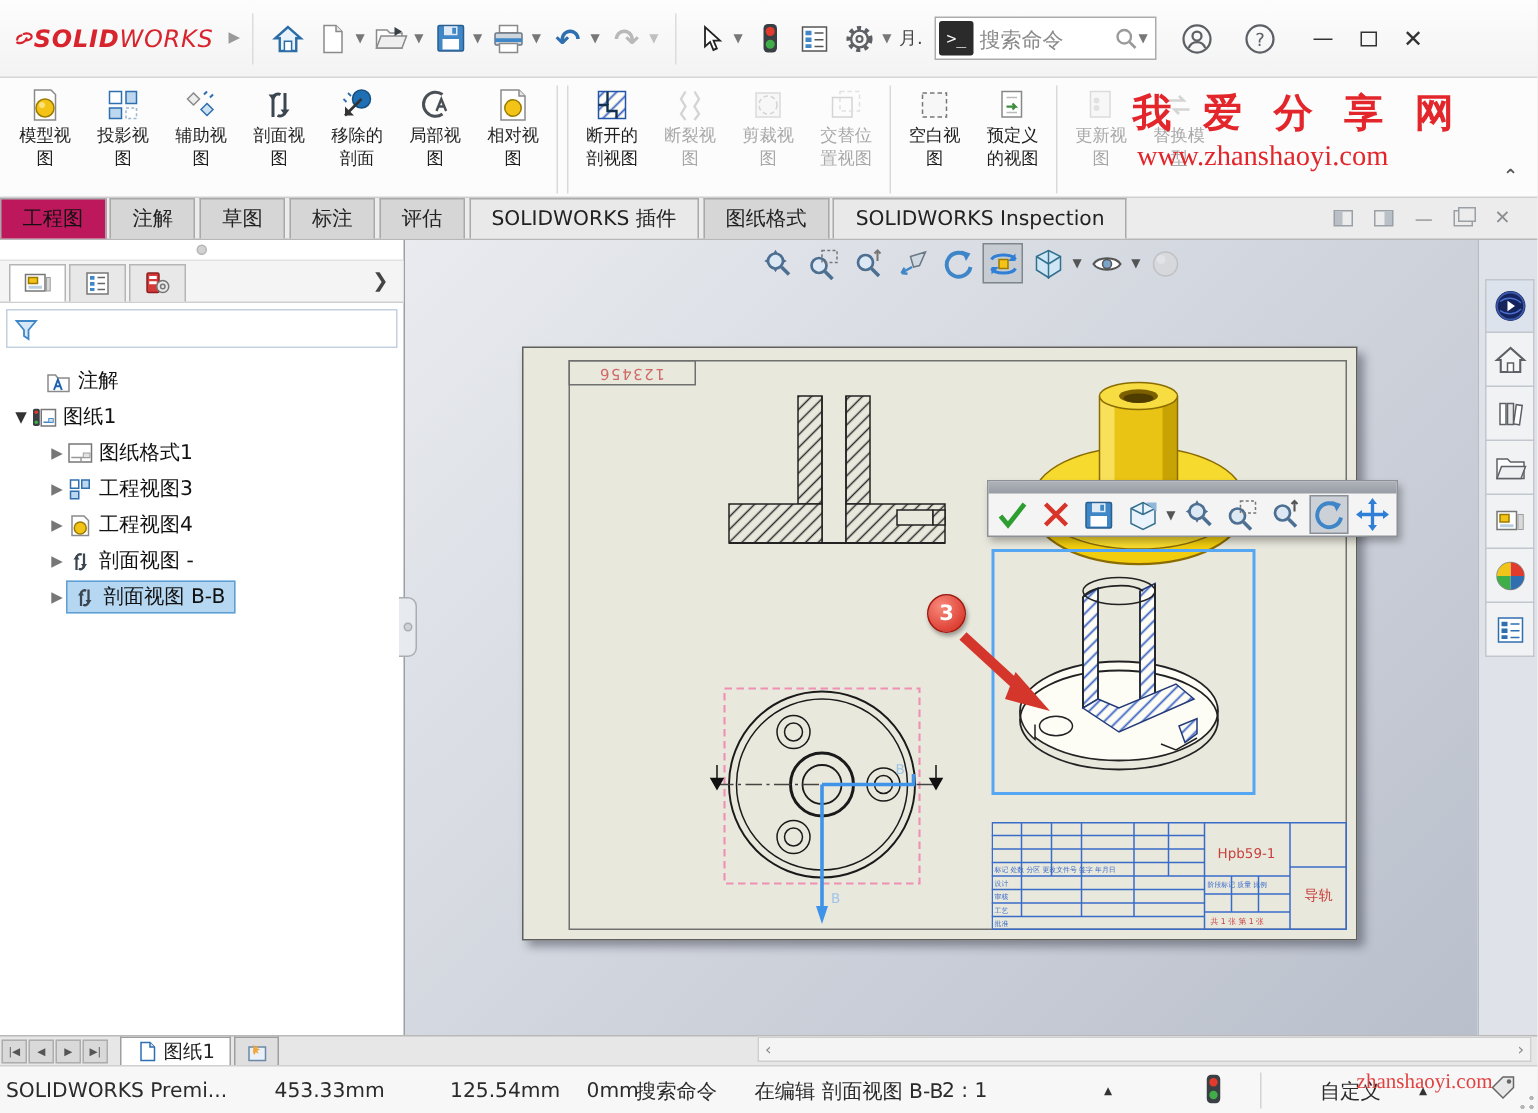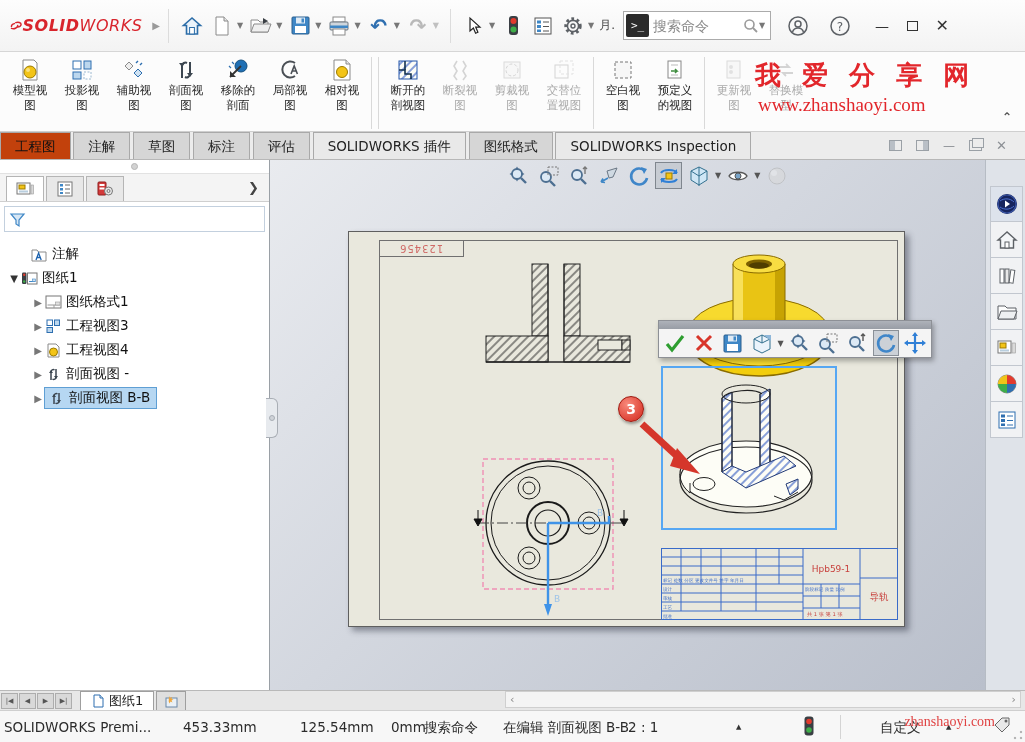--- a/index.html
+++ b/index.html
@@ -30,21 +30,21 @@
   .rbtn.disabled .l{color:#a9a9a9}
   .rbtn.disabled .ric{opacity:.4;filter:grayscale(1)}
   .rgsep{width:1px;align-self:stretch;background:#d9d9d9;margin:2px 3px}
   #wm1{left:755px;top:58px;color:#e2262b;font-size:26px;font-weight:bold;letter-spacing:6px;z-index:40;white-space:nowrap}
   #wm2{left:758px;top:94px;color:#e2262b;font-size:19px;font-weight:normal;font-family:"Liberation Serif","DejaVu Serif",serif;z-index:40;white-space:nowrap}
   #ribbon-collapse{left:1002px;top:110px;color:#555;font-size:12px;font-weight:bold}
 
   
   #tabbar{left:0;top:132px;width:1025px;height:28px;background:#ececec;border-bottom:1px solid #b7b7b7}
   .ctab{display:inline-block;height:27px;line-height:26px;padding:0 14px;font-size:13.5px;color:#222;background:#d6d6d6;border:1px solid #a9a9a9;border-bottom:none;margin-right:-1px}
-  .ctab.active{background:#c2410c;color:#111}
+  .ctab.active{background:#be185d;color:#111}
   .ctab.light{background:#e9e9e9}
   #docwin{right:18px;top:138px;color:#8b8f94;display:flex;gap:14px;align-items:center}
   .dwi{width:13px;height:11px;border:1px solid #9aa0a6;position:relative;display:inline-block}
   .dwi.half-l::after{content:"";position:absolute;left:0;top:0;width:5px;height:9px;background:#b9bfc6}
   .dwi.half-r::after{content:"";position:absolute;right:0;top:0;width:5px;height:9px;background:#b9bfc6}
   .dwi.rest::after{content:"";position:absolute;left:2px;top:-3px;width:10px;height:8px;border:1px solid #9aa0a6;background:#ececec}
 
   
   #leftpanel{left:0;top:160px;width:270px;height:530px;background:#fff;border-right:1px solid #9aa0a6}
   .p-strip{height:14px;border-bottom:1px solid #e2e2e2;display:flex;align-items:center;justify-content:center}

